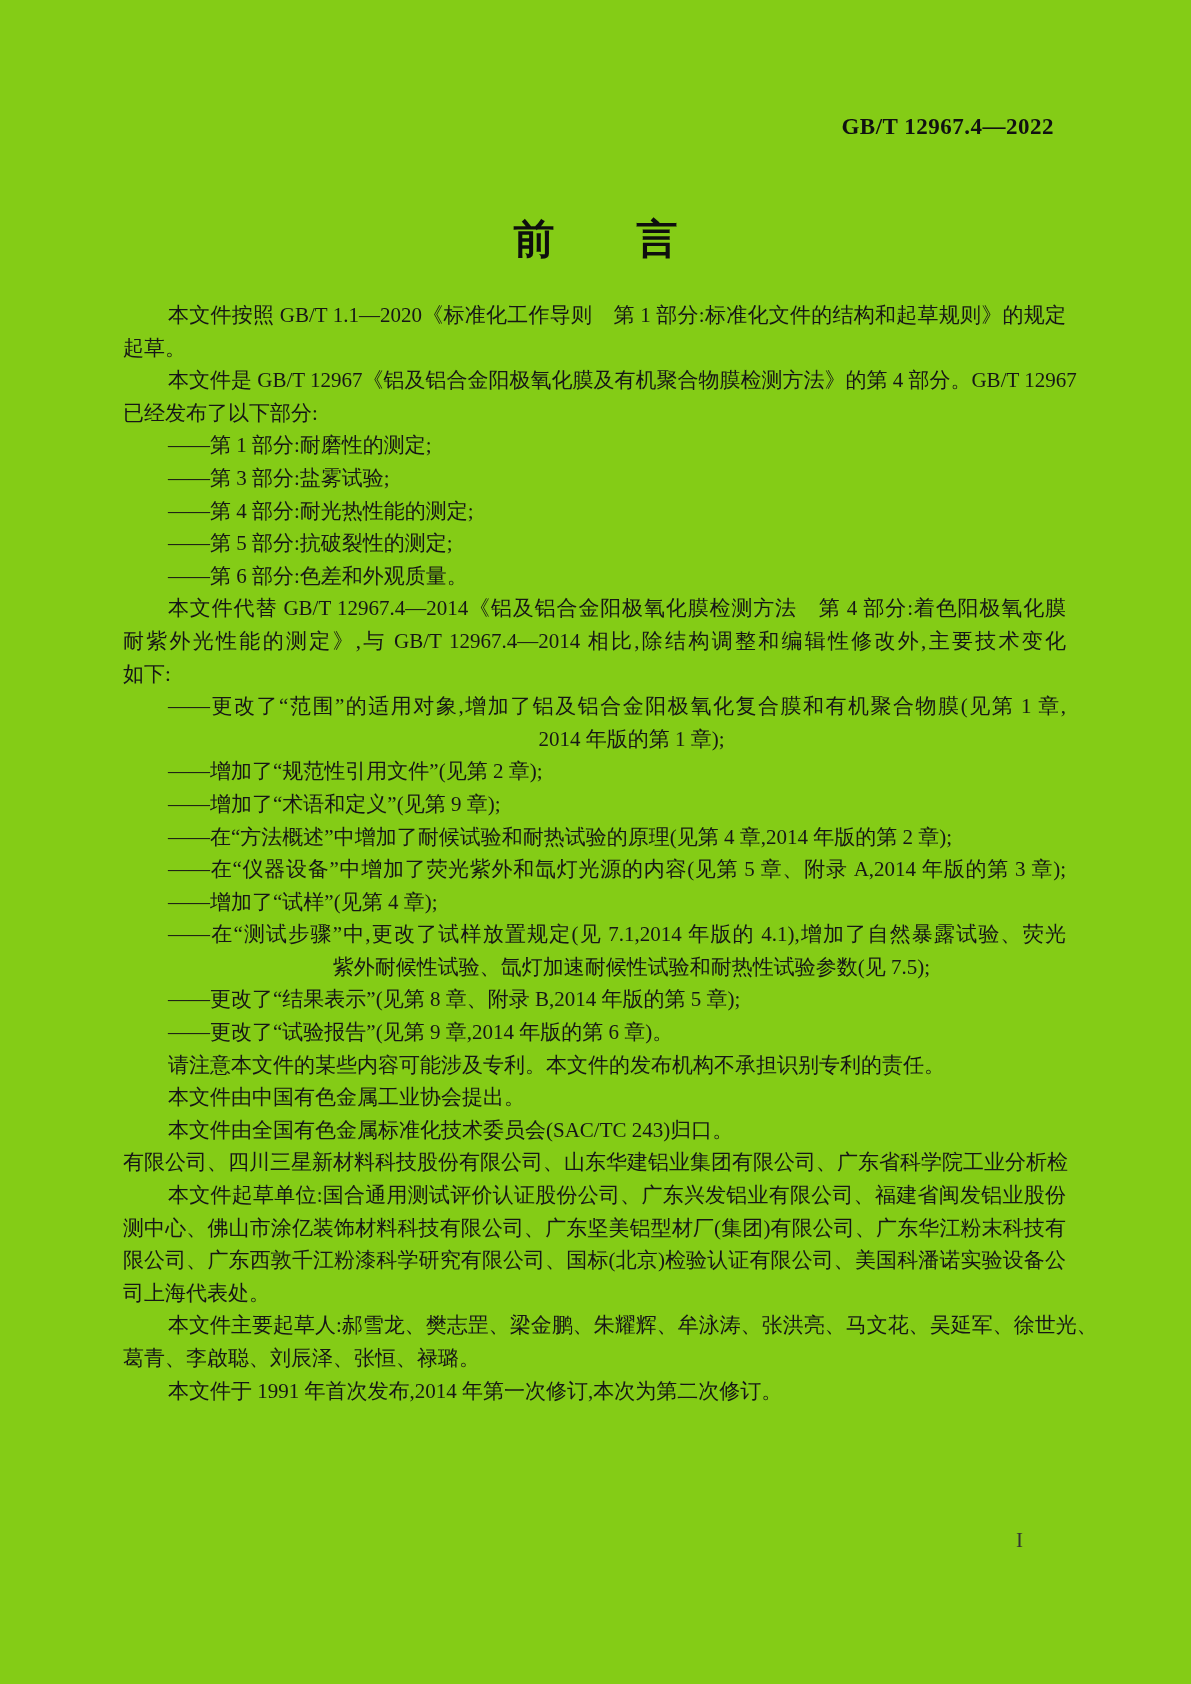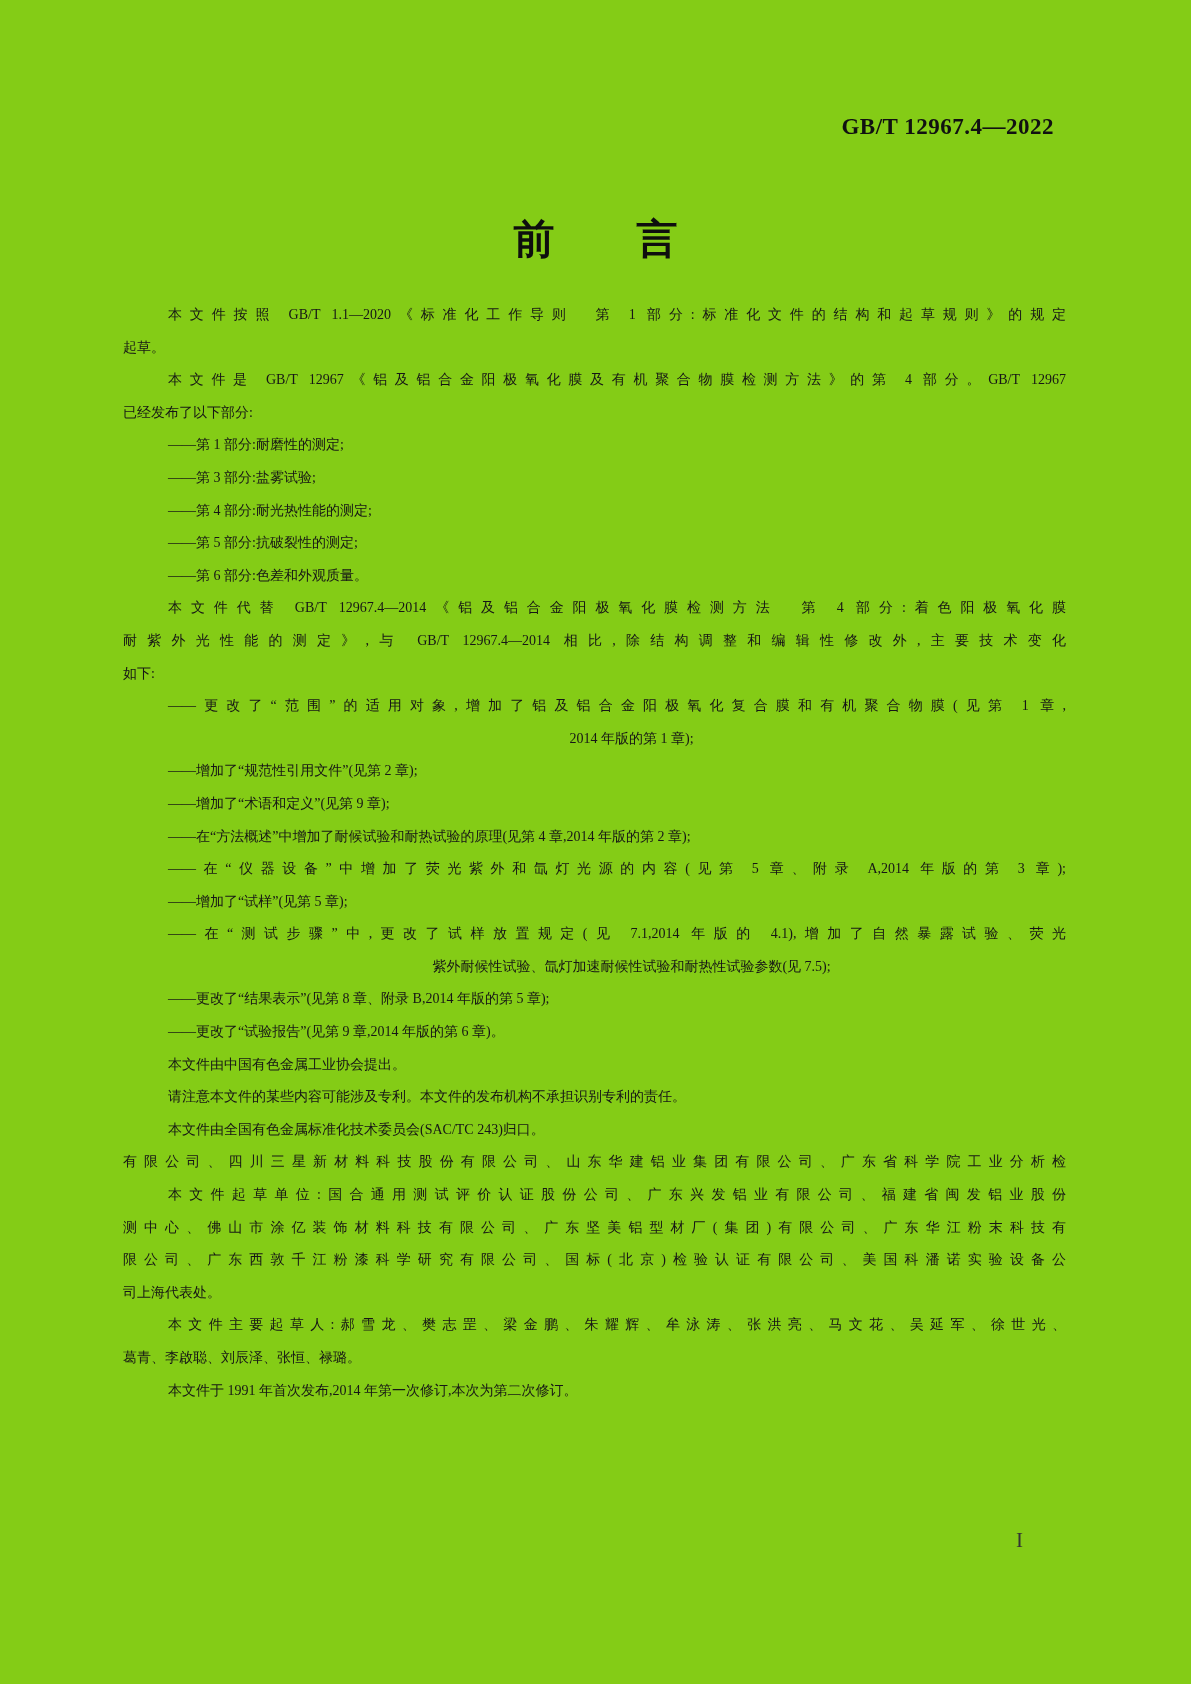--- a/index.html
+++ b/index.html
@@ -36,21 +36,21 @@
     font-weight: 700;
     font-family: "Liberation Sans", "DejaVu Sans", sans-serif;
     color: #0e0e0e;
     letter-spacing: 0;
   }
   .body-text {
     position: absolute;
     top: 299px;
     left: 123px;
     width: 943px;
-    font-size: 14px;
+    font-size: 21px;
     line-height: 32.6px;
     color: #161616;
   }
   .line {
     height: 32.6px;
     white-space: nowrap;
     text-align: left;
   }
   .ind { padding-left: 45px; }
   .hang { padding-left: 74px; text-align: center; }
@@ -85,27 +85,27 @@
     <div class="line ind">——第 6 部分:色差和外观质量。</div>
     <div class="line ind j">本文件代替 GB/T 12967.4—2014《铝及铝合金阳极氧化膜检测方法　第 4 部分:着色阳极氧化膜</div>
     <div class="line j">耐紫外光性能的测定》,与 GB/T 12967.4—2014 相比,除结构调整和编辑性修改外,主要技术变化</div>
     <div class="line">如下:</div>
     <div class="line ind j">——更改了“范围”的适用对象,增加了铝及铝合金阳极氧化复合膜和有机聚合物膜(见第 1 章,</div>
     <div class="line hang">2014 年版的第 1 章);</div>
     <div class="line ind">——增加了“规范性引用文件”(见第 2 章);</div>
     <div class="line ind">——增加了“术语和定义”(见第 9 章);</div>
     <div class="line ind">——在“方法概述”中增加了耐候试验和耐热试验的原理(见第 4 章,2014 年版的第 2 章);</div>
     <div class="line ind j">——在“仪器设备”中增加了荧光紫外和氙灯光源的内容(见第 5 章、附录 A,2014 年版的第 3 章);</div>
-    <div class="line ind">——增加了“试样”(见第 5 章);</div>
+    <div class="line ind">——增加了“试样”(见第 4 章);</div>
     <div class="line ind j">——在“测试步骤”中,更改了试样放置规定(见 7.1,2014 年版的 4.1),增加了自然暴露试验、荧光</div>
     <div class="line hang">紫外耐候性试验、氙灯加速耐候性试验和耐热性试验参数(见 7.5);</div>
     <div class="line ind">——更改了“结果表示”(见第 8 章、附录 B,2014 年版的第 5 章);</div>
     <div class="line ind">——更改了“试验报告”(见第 9 章,2014 年版的第 6 章)。</div>
+    <div class="line ind">请注意本文件的某些内容可能涉及专利。本文件的发布机构不承担识别专利的责任。</div>
     <div class="line ind">本文件由中国有色金属工业协会提出。</div>
-    <div class="line ind">请注意本文件的某些内容可能涉及专利。本文件的发布机构不承担识别专利的责任。</div>
     <div class="line ind">本文件由全国有色金属标准化技术委员会(SAC/TC 243)归口。</div>
     <div class="line j">有限公司、四川三星新材料科技股份有限公司、山东华建铝业集团有限公司、广东省科学院工业分析检</div>
     <div class="line ind j">本文件起草单位:国合通用测试评价认证股份公司、广东兴发铝业有限公司、福建省闽发铝业股份</div>
     <div class="line j">测中心、佛山市涂亿装饰材料科技有限公司、广东坚美铝型材厂(集团)有限公司、广东华江粉末科技有</div>
     <div class="line j">限公司、广东西敦千江粉漆科学研究有限公司、国标(北京)检验认证有限公司、美国科潘诺实验设备公</div>
     <div class="line">司上海代表处。</div>
     <div class="line ind j">本文件主要起草人:郝雪龙、樊志罡、梁金鹏、朱耀辉、牟泳涛、张洪亮、马文花、吴延军、徐世光、</div>
     <div class="line">葛青、李啟聪、刘辰泽、张恒、禄璐。</div>
     <div class="line ind">本文件于 1991 年首次发布,2014 年第一次修订,本次为第二次修订。</div>
   </div>

